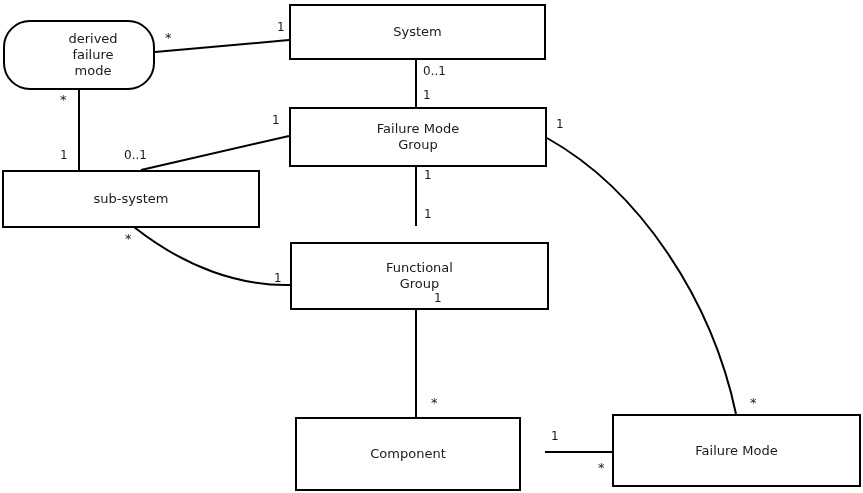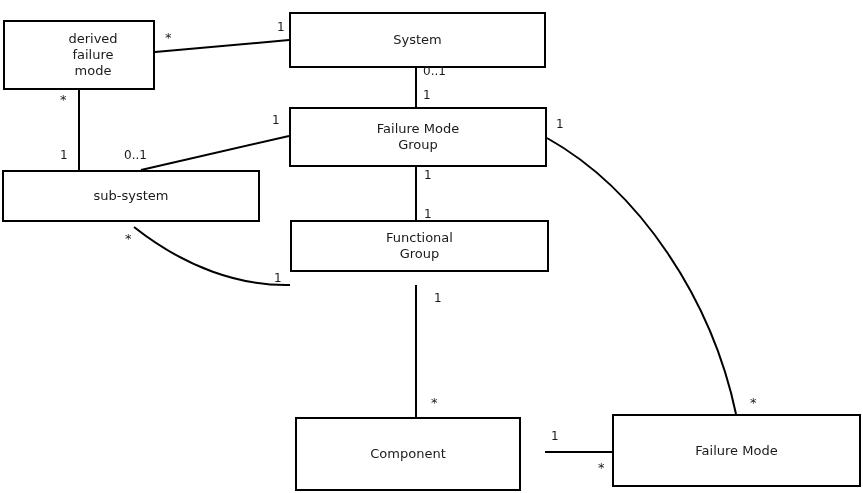--- a/index.html
+++ b/index.html
@@ -76,40 +76,40 @@
       <path d="M134,227 C 186,268 240,286 290,285"></path>
 
       <path d="M416,285 L416,417"></path>
 
       <path d="M547,138 C 640,190 712,300 736,414"></path>
 
       <path d="M545,452 L612,452"></path>
     </g>
   </svg>
 
-  <div class="node" style="left:3px; top:20px; width:152px; height:70px;">
+  <div class="node" style="left:3px; top:20px; width:152px; height:70px;border-radius:27px;">
     <span class="node-label">derived
 failure
 mode</span>
   </div>
 
-  <div class="node centered" style="left:289px; top:12px; width:257px; height:56px;">
+  <div class="node centered" style="left:289px; top:4px; width:257px; height:56px;">
     <span class="node-label">System</span>
   </div>
 
   <div class="node centered" style="left:289px; top:107px; width:258px; height:60px;">
     <span class="node-label">Failure Mode
 Group</span>
   </div>
 
-  <div class="node centered" style="left:2px; top:170px; width:258px; height:52px;">
+  <div class="node centered" style="left:2px; top:170px; width:258px; height:58px;">
     <span class="node-label">sub-system</span>
   </div>
 
-  <div class="node centered" style="left:290px; top:220px; width:259px; height:52px;align-items:center;">
+  <div class="node centered" style="left:290px; top:242px; width:259px; height:68px;align-items:center;">
     <span class="node-label">Functional
 Group</span>
   </div>
 
   <div class="node centered" style="left:295px; top:417px; width:226px; height:74px;">
     <span class="node-label">Component</span>
   </div>
 
   <div class="node centered" style="left:612px; top:414px; width:249px; height:73px;">
     <span class="node-label">Failure Mode</span>

